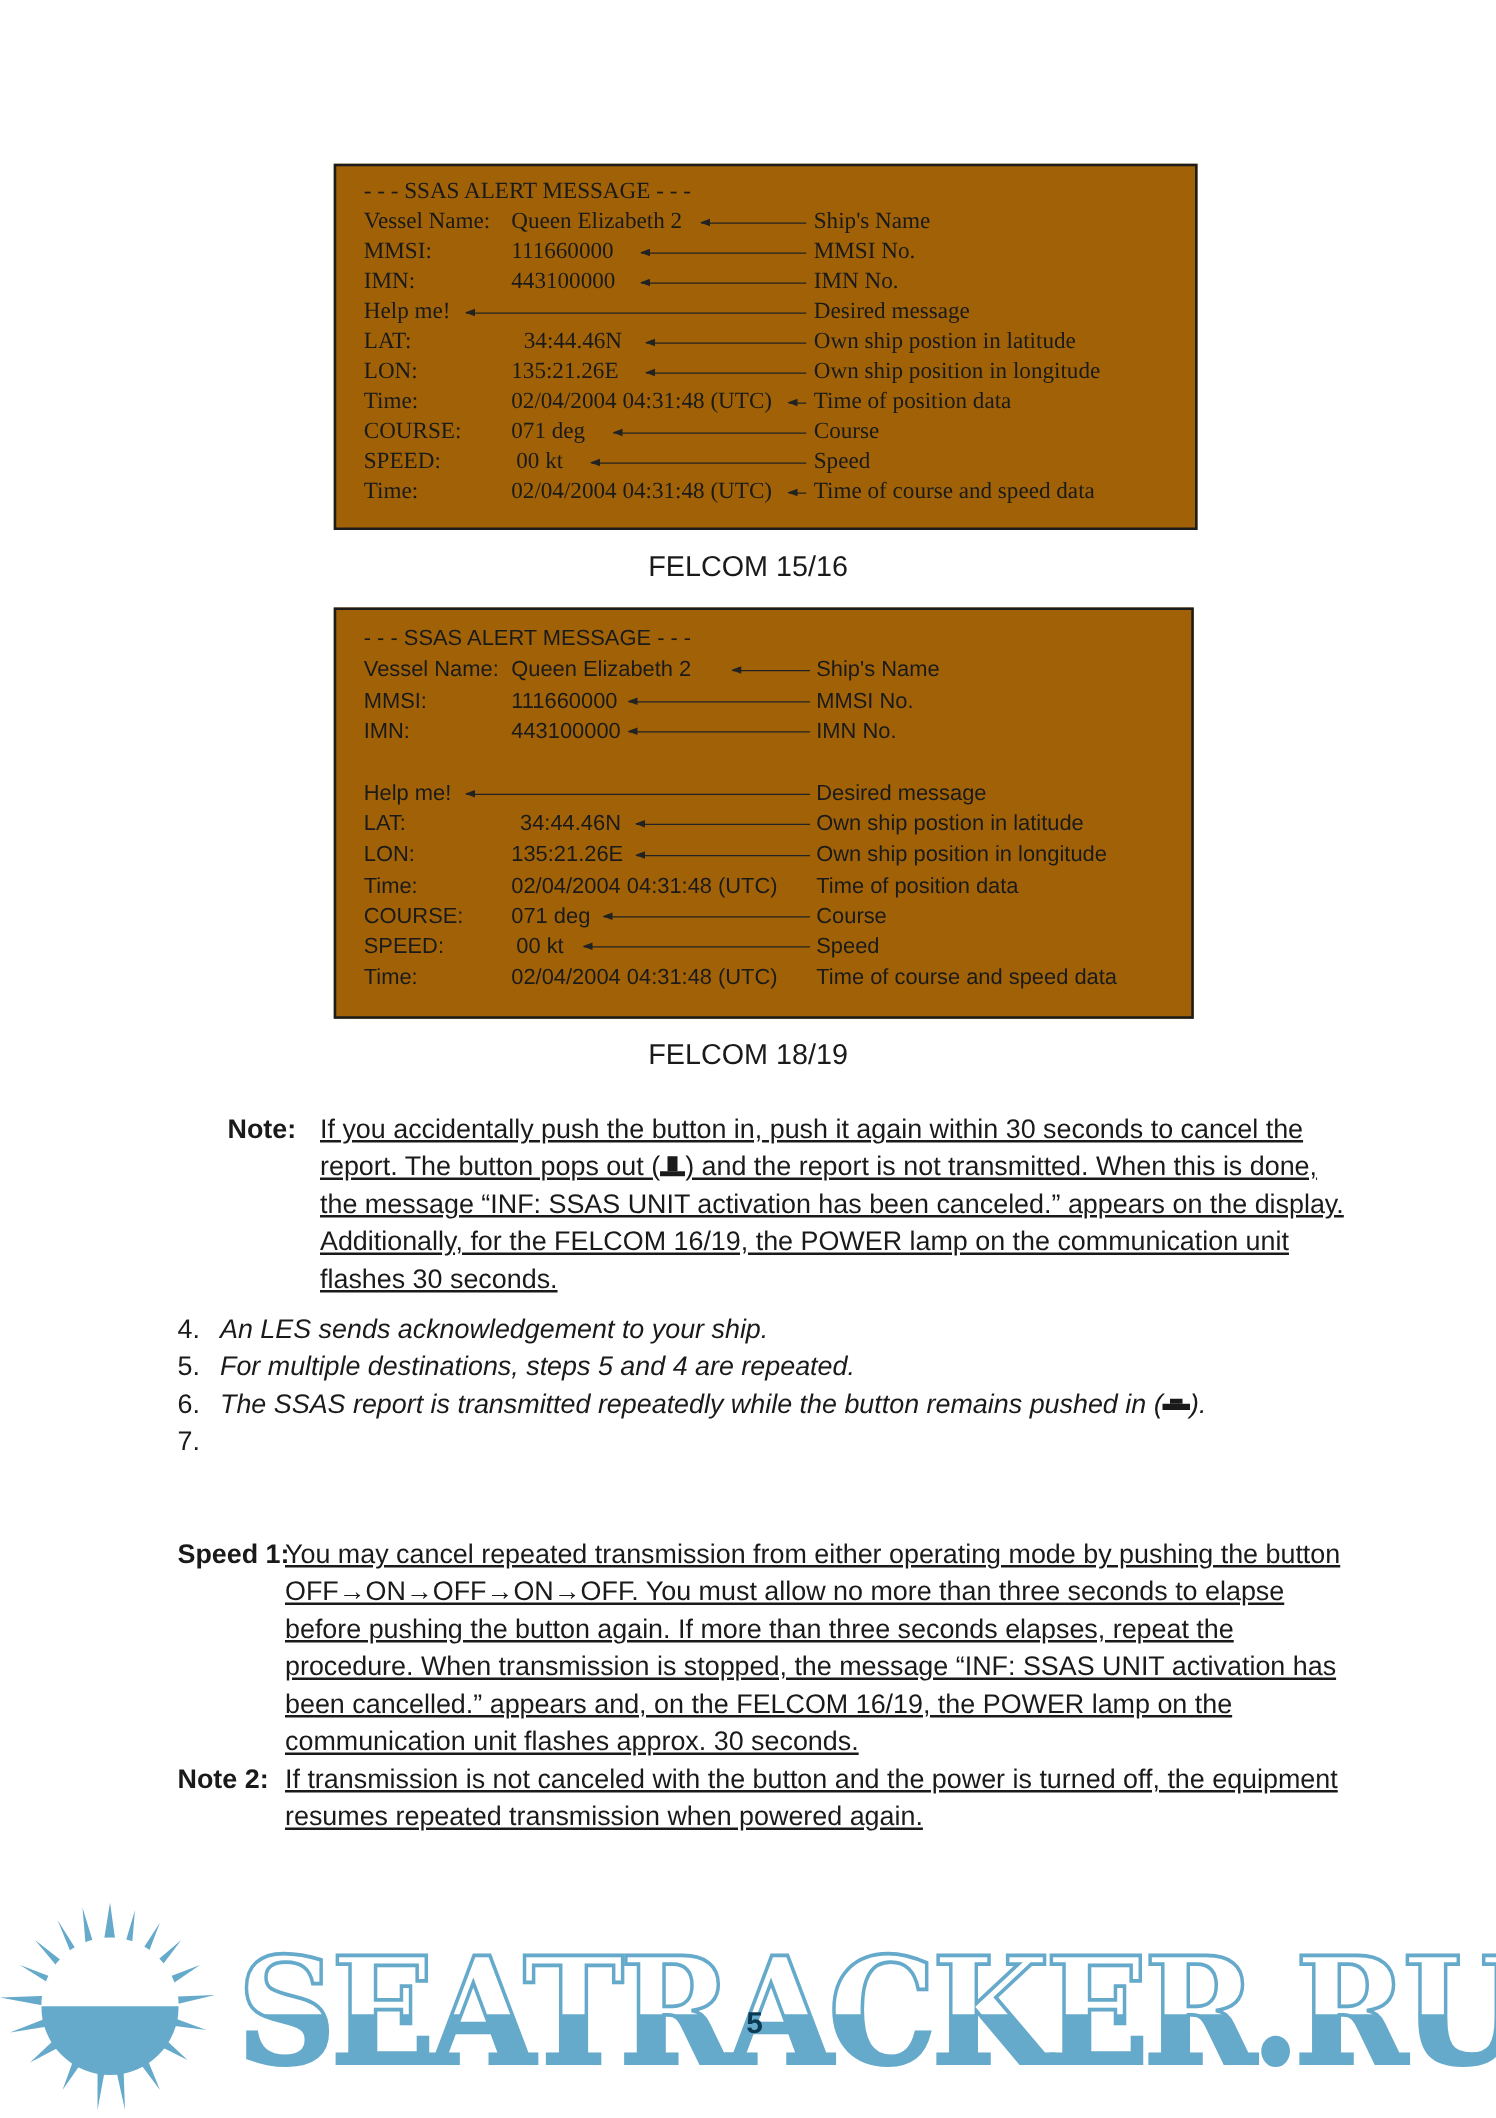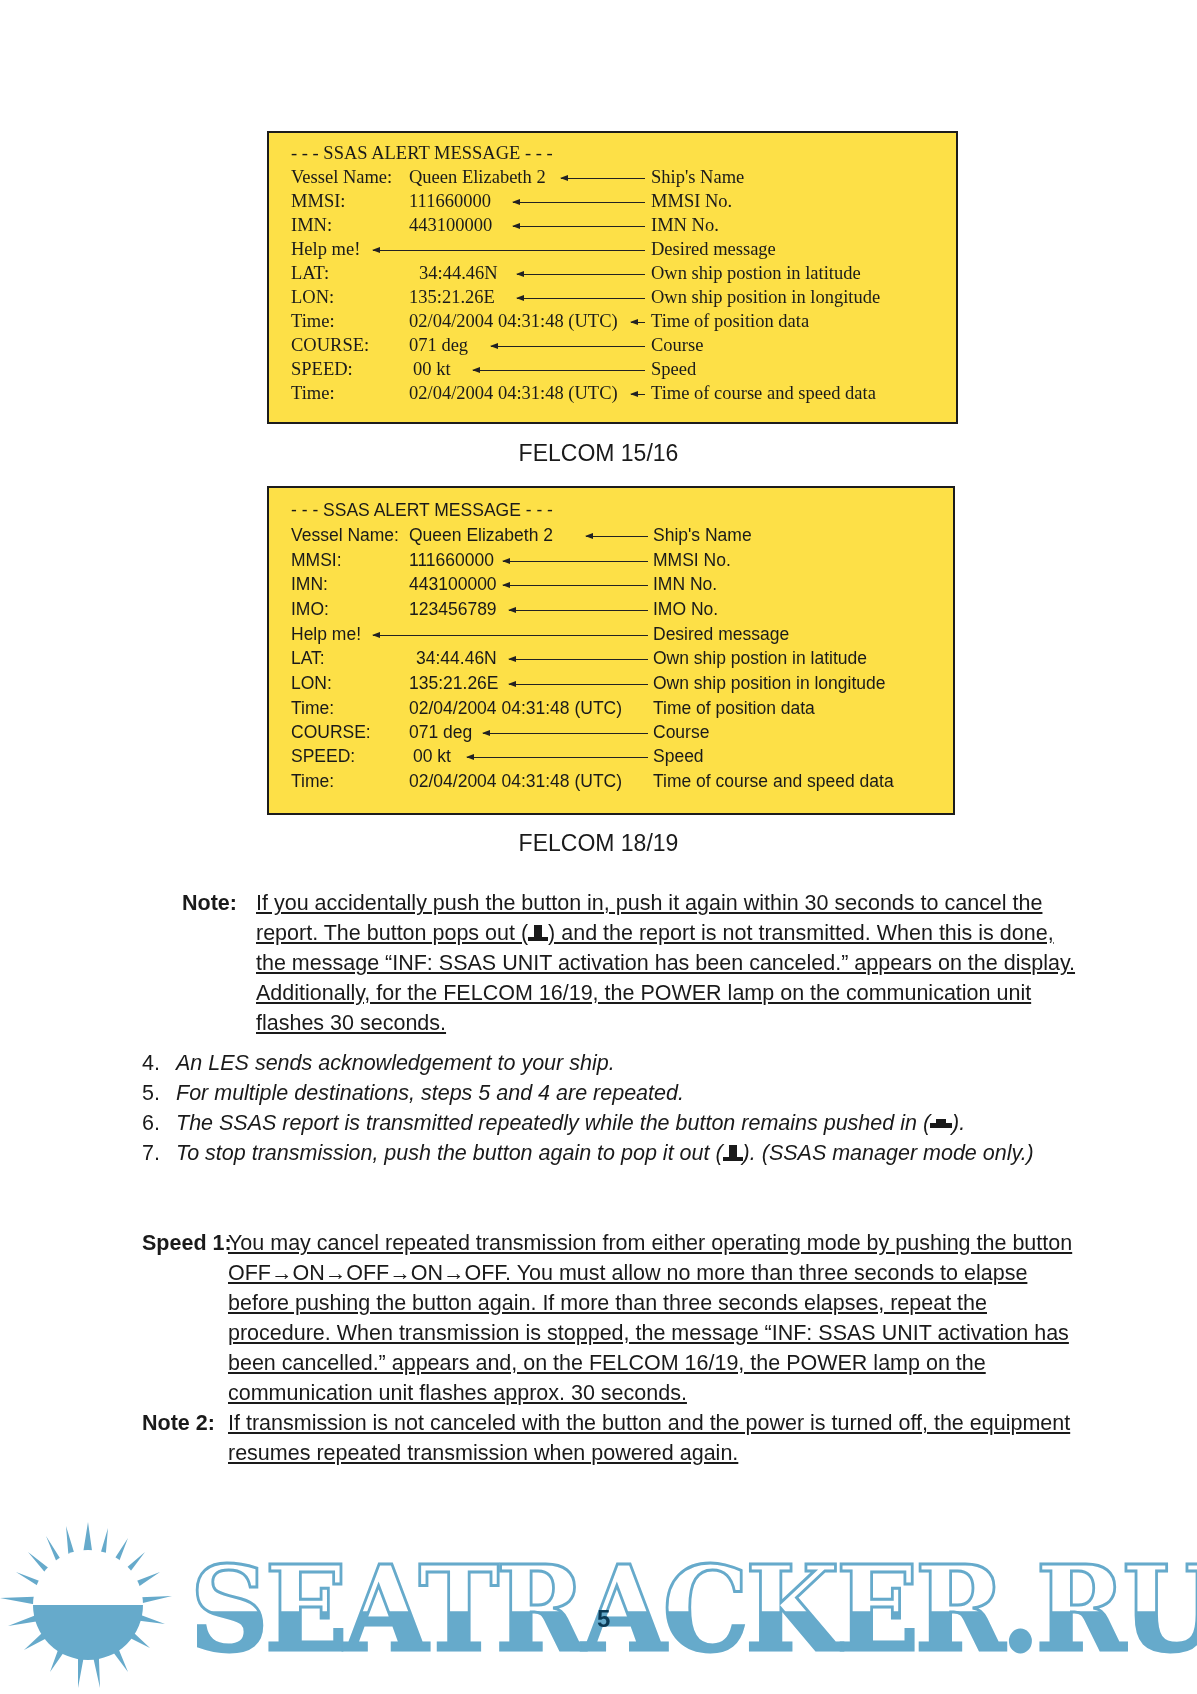--- a/index.html
+++ b/index.html
@@ -1,18 +1,18 @@
 <!DOCTYPE html>
 <html><head>
 <meta charset="utf-8">
 <style>
   html, body { margin: 0; padding: 0; background: #ffffff; }
   body { width: 1197px; height: 1694px; position: relative; overflow: hidden; color: #1a1a1a; }
 
-  .msgbox { position: absolute; border: 2.5px solid #1c1c1c; box-sizing: border-box; background: #fde047; text-decoration: underline; }
+  .msgbox { position: absolute; border: 2.5px solid #1c1c1c; box-sizing: border-box; background: #a16207; text-decoration: underline; }
   #box1 { left: 267px; top: 131px; width: 691px; height: 293px; }
   #box2 { left: 267px; top: 486px; width: 688px; height: 329px; }
 
   .box-title { position: absolute; left: 22px; white-space: pre; }
   .mrow { position: absolute; left: 22px; right: 10px; height: 24px; }
   .mrow .lbl { position: absolute; left: 0; white-space: pre; }
   .mrow .val { position: absolute; white-space: pre; }
   .mrow .desc { position: absolute; white-space: pre; }
   .mrow .arrow { position: absolute; height: 1px; background: #222; top: 11px; }
   .mrow .arrow::before { content: ""; position: absolute; left: -1px; top: -3px; border-right: 8px solid #222; border-top: 3.5px solid transparent; border-bottom: 3.5px solid transparent; }
@@ -122,26 +122,20 @@
     <span class="val" style="left:118px">111660000</span>
     <span class="arrow" style="left:212px;width:145px"></span>
     <span class="desc" style="left:362px">MMSI No.</span>
   </div>
   <div class="mrow" style="top:86px">
     <span class="lbl">IMN:</span>
     <span class="val" style="left:118px">443100000</span>
     <span class="arrow" style="left:212px;width:145px"></span>
     <span class="desc" style="left:362px">IMN No.</span>
   </div>
-  <div class="mrow" style="top:111px">
-    <span class="lbl">IMO:</span>
-    <span class="val" style="left:118px">123456789</span>
-    <span class="arrow" style="left:218px;width:139px"></span>
-    <span class="desc" style="left:362px">IMO No.</span>
-  </div>
   <div class="mrow" style="top:136px">
     <span class="lbl">Help me!</span>
     <span class="arrow" style="left:82px;width:275px"></span>
     <span class="desc" style="left:362px">Desired message</span>
   </div>
   <div class="mrow" style="top:160px">
     <span class="lbl">LAT:</span>
     <span class="val" style="left:125px">34:44.46N</span>
     <span class="arrow" style="left:218px;width:139px"></span>
     <span class="desc" style="left:362px">Own ship postion in latitude</span>
@@ -189,21 +183,20 @@
 <div class="step" style="left:142px;top:1078px;width:920px;height:30px">
   <span class="num">5.</span>
   <span class="txt">For multiple destinations, steps 5 and 4 are repeated.</span>
 </div>
 <div class="step" style="left:142px;top:1108px;width:920px;height:30px">
   <span class="num">6.</span>
   <span class="txt"><span>The SSAS report is transmitted repeatedly while the button remains pushed in (</span><span class="btn-in"></span><span>).</span></span>
 </div>
 <div class="step" style="left:142px;top:1138px;width:920px;height:60px">
   <span class="num">7.</span>
-  <span class="txt" style="width:875px"><span>To stop transmission, push the button again to pop it out (</span><span class="btn-out"></span><span>). (SSAS manager mode only.)</span></span>
 </div>
 
 <div class="note-block" style="left:142px;top:1228px;width:940px;height:180px">
   <span class="note-label" style="left:0;top:0">Speed 1:</span>
   <div class="note-text" style="left:86px;top:0;width:850px">You may cancel repeated transmission from either operating mode by pushing the button OFF→ON→OFF→ON→OFF. You must allow no more than three seconds to elapse before pushing the button again. If more than three seconds elapses, repeat the procedure. When transmission is stopped, the message “INF: SSAS UNIT activation has been cancelled.” appears and, on the FELCOM 16/19, the POWER lamp on the communication unit flashes approx. 30 seconds.</div>
 </div>
 
 <div class="note-block" style="left:142px;top:1408px;width:940px;height:60px">
   <span class="note-label" style="left:0;top:0">Note 2:</span>
   <div class="note-text" style="left:86px;top:0;width:850px">If transmission is not canceled with the button and the power is turned off, the equipment resumes repeated transmission when powered again.</div>

